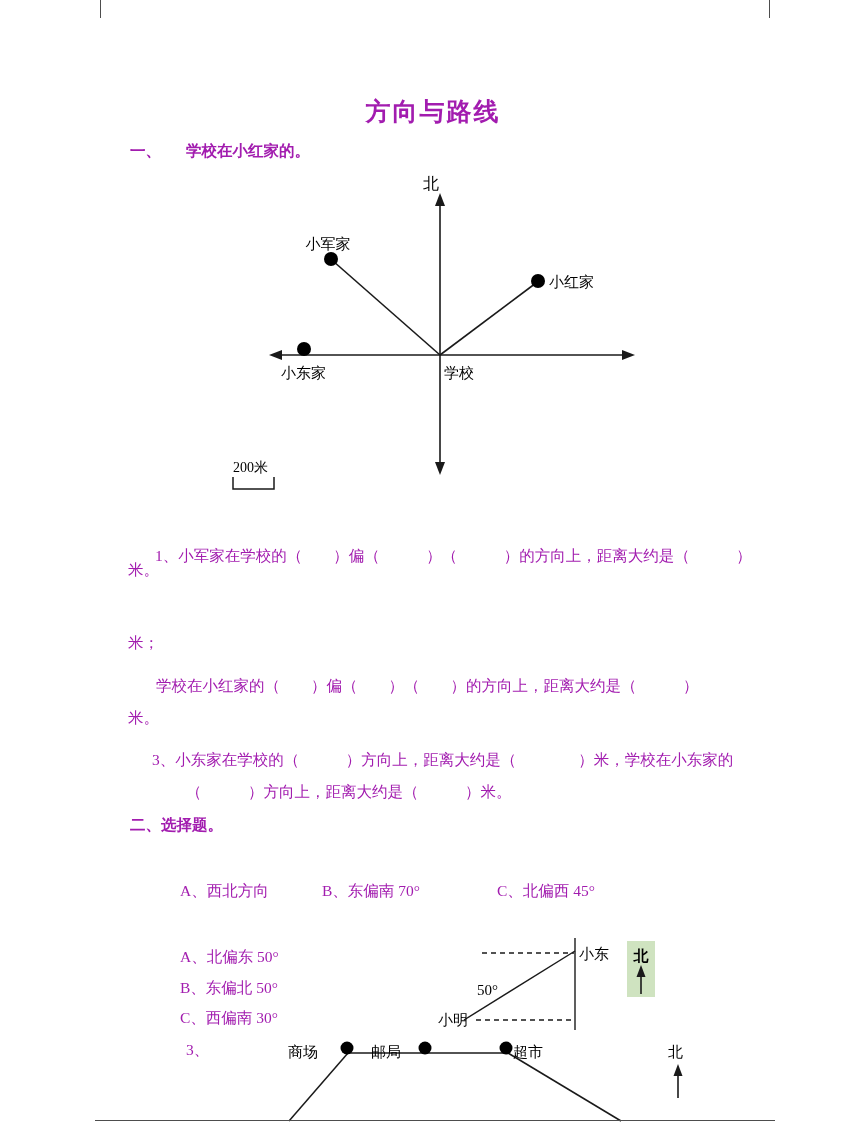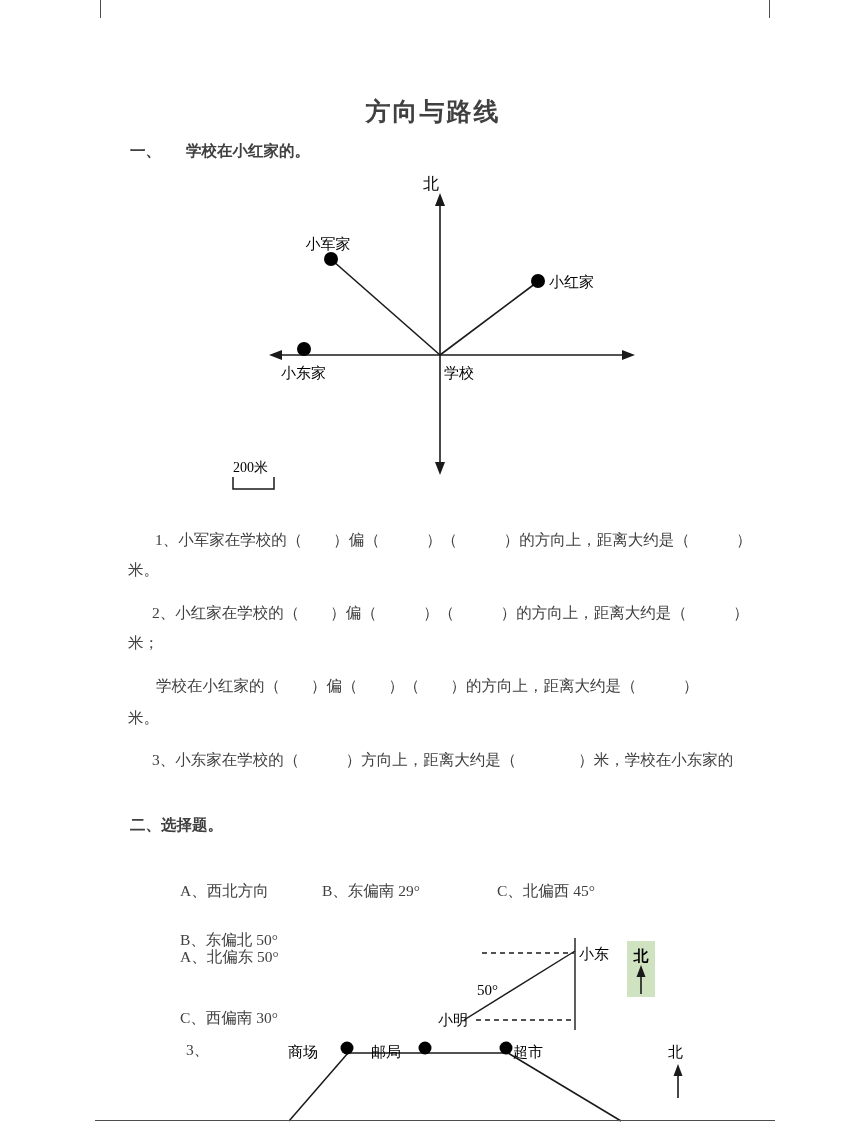--- a/index.html
+++ b/index.html
@@ -1,17 +1,17 @@
 <!DOCTYPE html>
 <html><head>
 <meta charset="utf-8">
 <style>
   *{box-sizing:border-box}
   html,body{margin:0;padding:0;background:#ffffff}
-  .page{position:relative;width:866px;height:1122px;background:#ffffff;color:#404040;
+  .page{position:relative;width:866px;height:1122px;background:#ffffff;color:#a21caf;
         font-family:"Liberation Serif","DejaVu Serif",serif;overflow:hidden}
   .abs{position:absolute}
   .title{left:0;right:0;text-align:center;font-size:25px;font-weight:700;
          font-family:"Liberation Sans","DejaVu Sans",sans-serif;letter-spacing:2px}
   .line{font-size:15.5px;white-space:pre;line-height:19px}
   .h1{font-size:15.5px;font-weight:700;white-space:pre}
   .rule{background:#4d4d4d}
   svg{overflow:visible}
   svg text{font-family:"Liberation Serif","DejaVu Serif",serif;fill:#000}
 </style>
@@ -50,34 +50,34 @@
 
     <circle cx="304" cy="349" r="7" fill="#000"></circle>
     <text x="281" y="378" font-size="15">小东家</text>
 
     <text x="444" y="378" font-size="15">学校</text>
 
     <text x="233" y="472" font-size="14">200米</text>
     <polyline points="233,477 233,489 274,489 274,477" fill="none" stroke="#1a1a1a" stroke-width="1.5"></polyline>
   </svg>
 
-  <div class="abs line" style="left:155px;top:530px">1、小军家在学校的（　　）偏（　　　）（　　　）的方向上，距离大约是（　　　）</div>
+  <div class="abs line" style="left:155px;top:546px">1、小军家在学校的（　　）偏（　　　）（　　　）的方向上，距离大约是（　　　）</div>
   <div class="abs line" style="left:128px;top:560px">米。</div>
-  <div class="abs line" style="left:152px;top:603px">2、小红家在学校的（　　）偏（　　　）（　　　）的方向上，距离大约是（　　　）</div>
   <div class="abs line" style="left:128px;top:633px">米；</div>
   <div class="abs line" style="left:156px;top:676px">学校在小红家的（　　）偏（　　）（　　）的方向上，距离大约是（　　　）</div>
   <div class="abs line" style="left:128px;top:708px">米。</div>
   <div class="abs line" style="left:152px;top:750px">3、小东家在学校的（　　　）方向上，距离大约是（　　　　）米，学校在小东家的</div>
+  <div class="abs line" style="left:186px;top:782px">（　　　）方向上，距离大约是（　　　）米。</div>
 
   <div class="abs h1" style="left:130px;top:815px">二、选择题。</div>
   <div class="abs line" style="left:180px;top:881px">A、西北方向</div>
-  <div class="abs line" style="left:322px;top:881px">B、东偏南 29°</div>
+  <div class="abs line" style="left:322px;top:881px">B、东偏南 70°</div>
   <div class="abs line" style="left:497px;top:881px">C、北偏西 45°</div>
   <div class="abs line" style="left:180px;top:947px">A、北偏东 50°</div>
-  <div class="abs line" style="left:180px;top:930px">B、东偏北 50°</div>
+  <div class="abs line" style="left:180px;top:978px">B、东偏北 50°</div>
   <div class="abs line" style="left:180px;top:1008px">C、西偏南 30°</div>
 
   <svg class="abs" style="left:420px;top:930px" width="260" height="110" viewBox="420 930 260 110">
     <line x1="482" y1="953" x2="574" y2="953" stroke="#1a1a1a" stroke-width="1.3" stroke-dasharray="5 4"></line>
     <line x1="575" y1="938" x2="575" y2="1030" stroke="#1a1a1a" stroke-width="1.4"></line>
     <line x1="464" y1="1020" x2="575" y2="951" stroke="#1a1a1a" stroke-width="1.4"></line>
     <line x1="476" y1="1020" x2="575" y2="1020" stroke="#1a1a1a" stroke-width="1.3" stroke-dasharray="5 4"></line>
     <text x="579" y="959" font-size="15">小东</text>
     <text x="477" y="995" font-size="15">50°</text>
     <text x="438" y="1025" font-size="15">小明</text>

